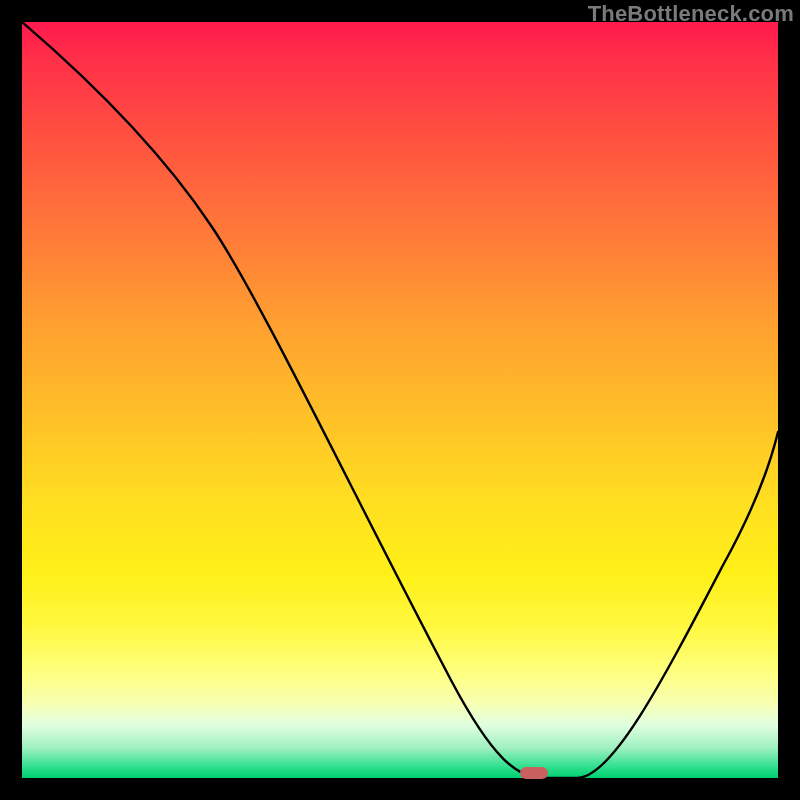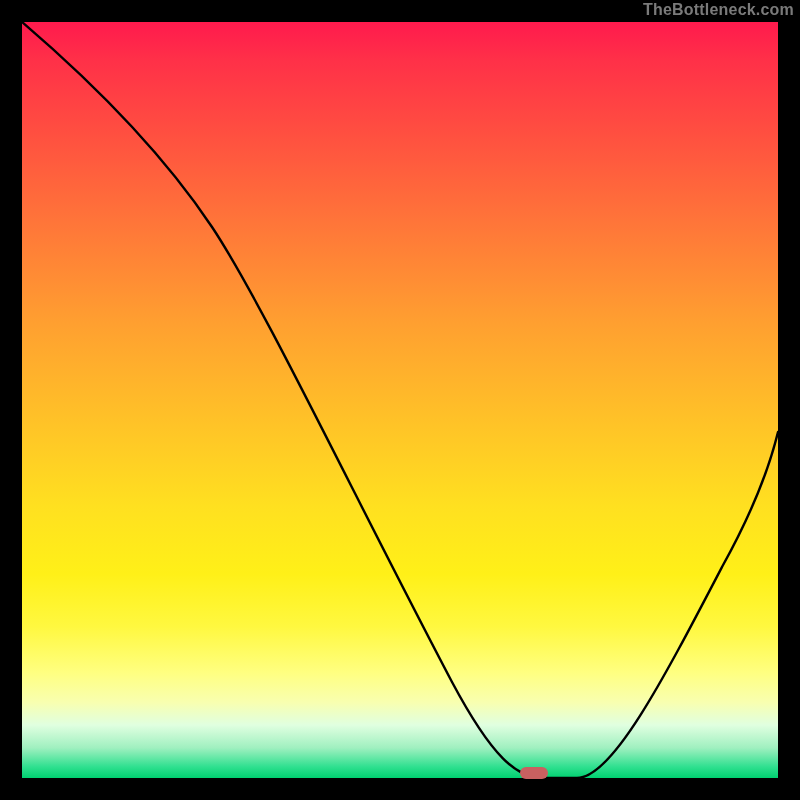--- a/index.html
+++ b/index.html
@@ -51,21 +51,21 @@
     width: 28px;
     height: 12px;
     background: #c96060;
     border-radius: 6px;
   }
   .watermark {
     position: absolute;
     top: 1px;
     right: 6px;
     font-family: Arial, Helvetica, sans-serif;
-    font-size: 16px;
+    font-size: 22px;
     font-weight: 600;
     color: #7a7a7a;
     letter-spacing: 0.2px;
   }
 </style>
 </head>
 <body>
 
 <div class="watermark">TheBottleneck.com</div>
 

